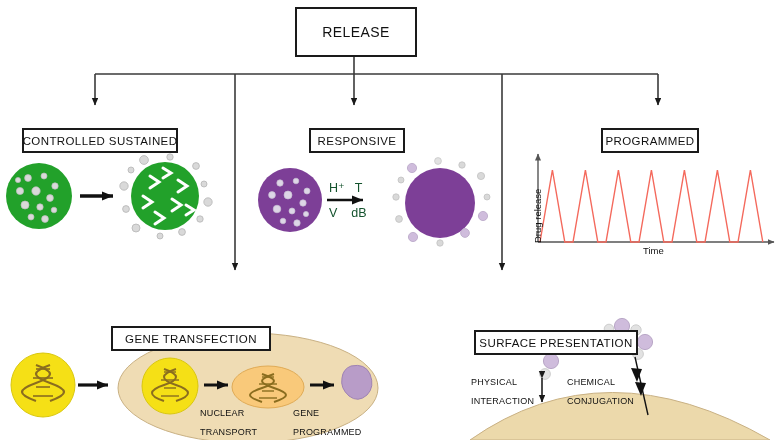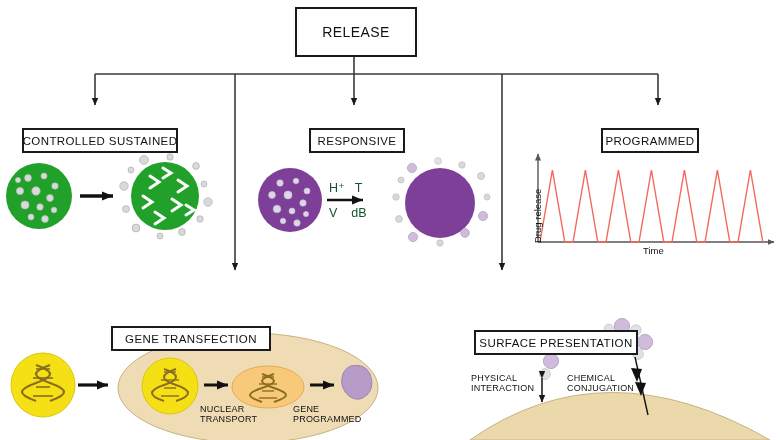--- a/index.html
+++ b/index.html
@@ -5,21 +5,21 @@
   html,body{margin:0;padding:0;background:#ffffff;}
   body{width:780px;height:440px;position:relative;overflow:hidden;
        font-family:"Liberation Sans","DejaVu Sans",sans-serif;}
   #stage{position:absolute;left:0;top:0;width:780px;height:328px;}
   svg.layer{position:absolute;left:0;top:0;width:780px;height:440px;}
   .boxlabel{
     position:absolute;border:2px solid #1a1a1a;background:#ffffff;
     display:flex;align-items:center;justify-content:center;
     font-size:11.5px;letter-spacing:.4px;color:#111;white-space:nowrap;
   }
-  .plaintext{position:absolute;font-size:9px;color:#111;line-height:10px;
+  .plaintext{position:absolute;font-size:9px;color:#111;line-height:19px;
              letter-spacing:.2px;white-space:pre;}
   .chemtext{position:absolute;font-size:12.5px;color:#14532d;white-space:pre;}
   .axlabel{position:absolute;font-size:9.5px;color:#111;}
   .axlabel.vert{transform:rotate(-90deg);transform-origin:left top;}
 </style>
 </head>
 <body>
 
 <div id="stage">
 

